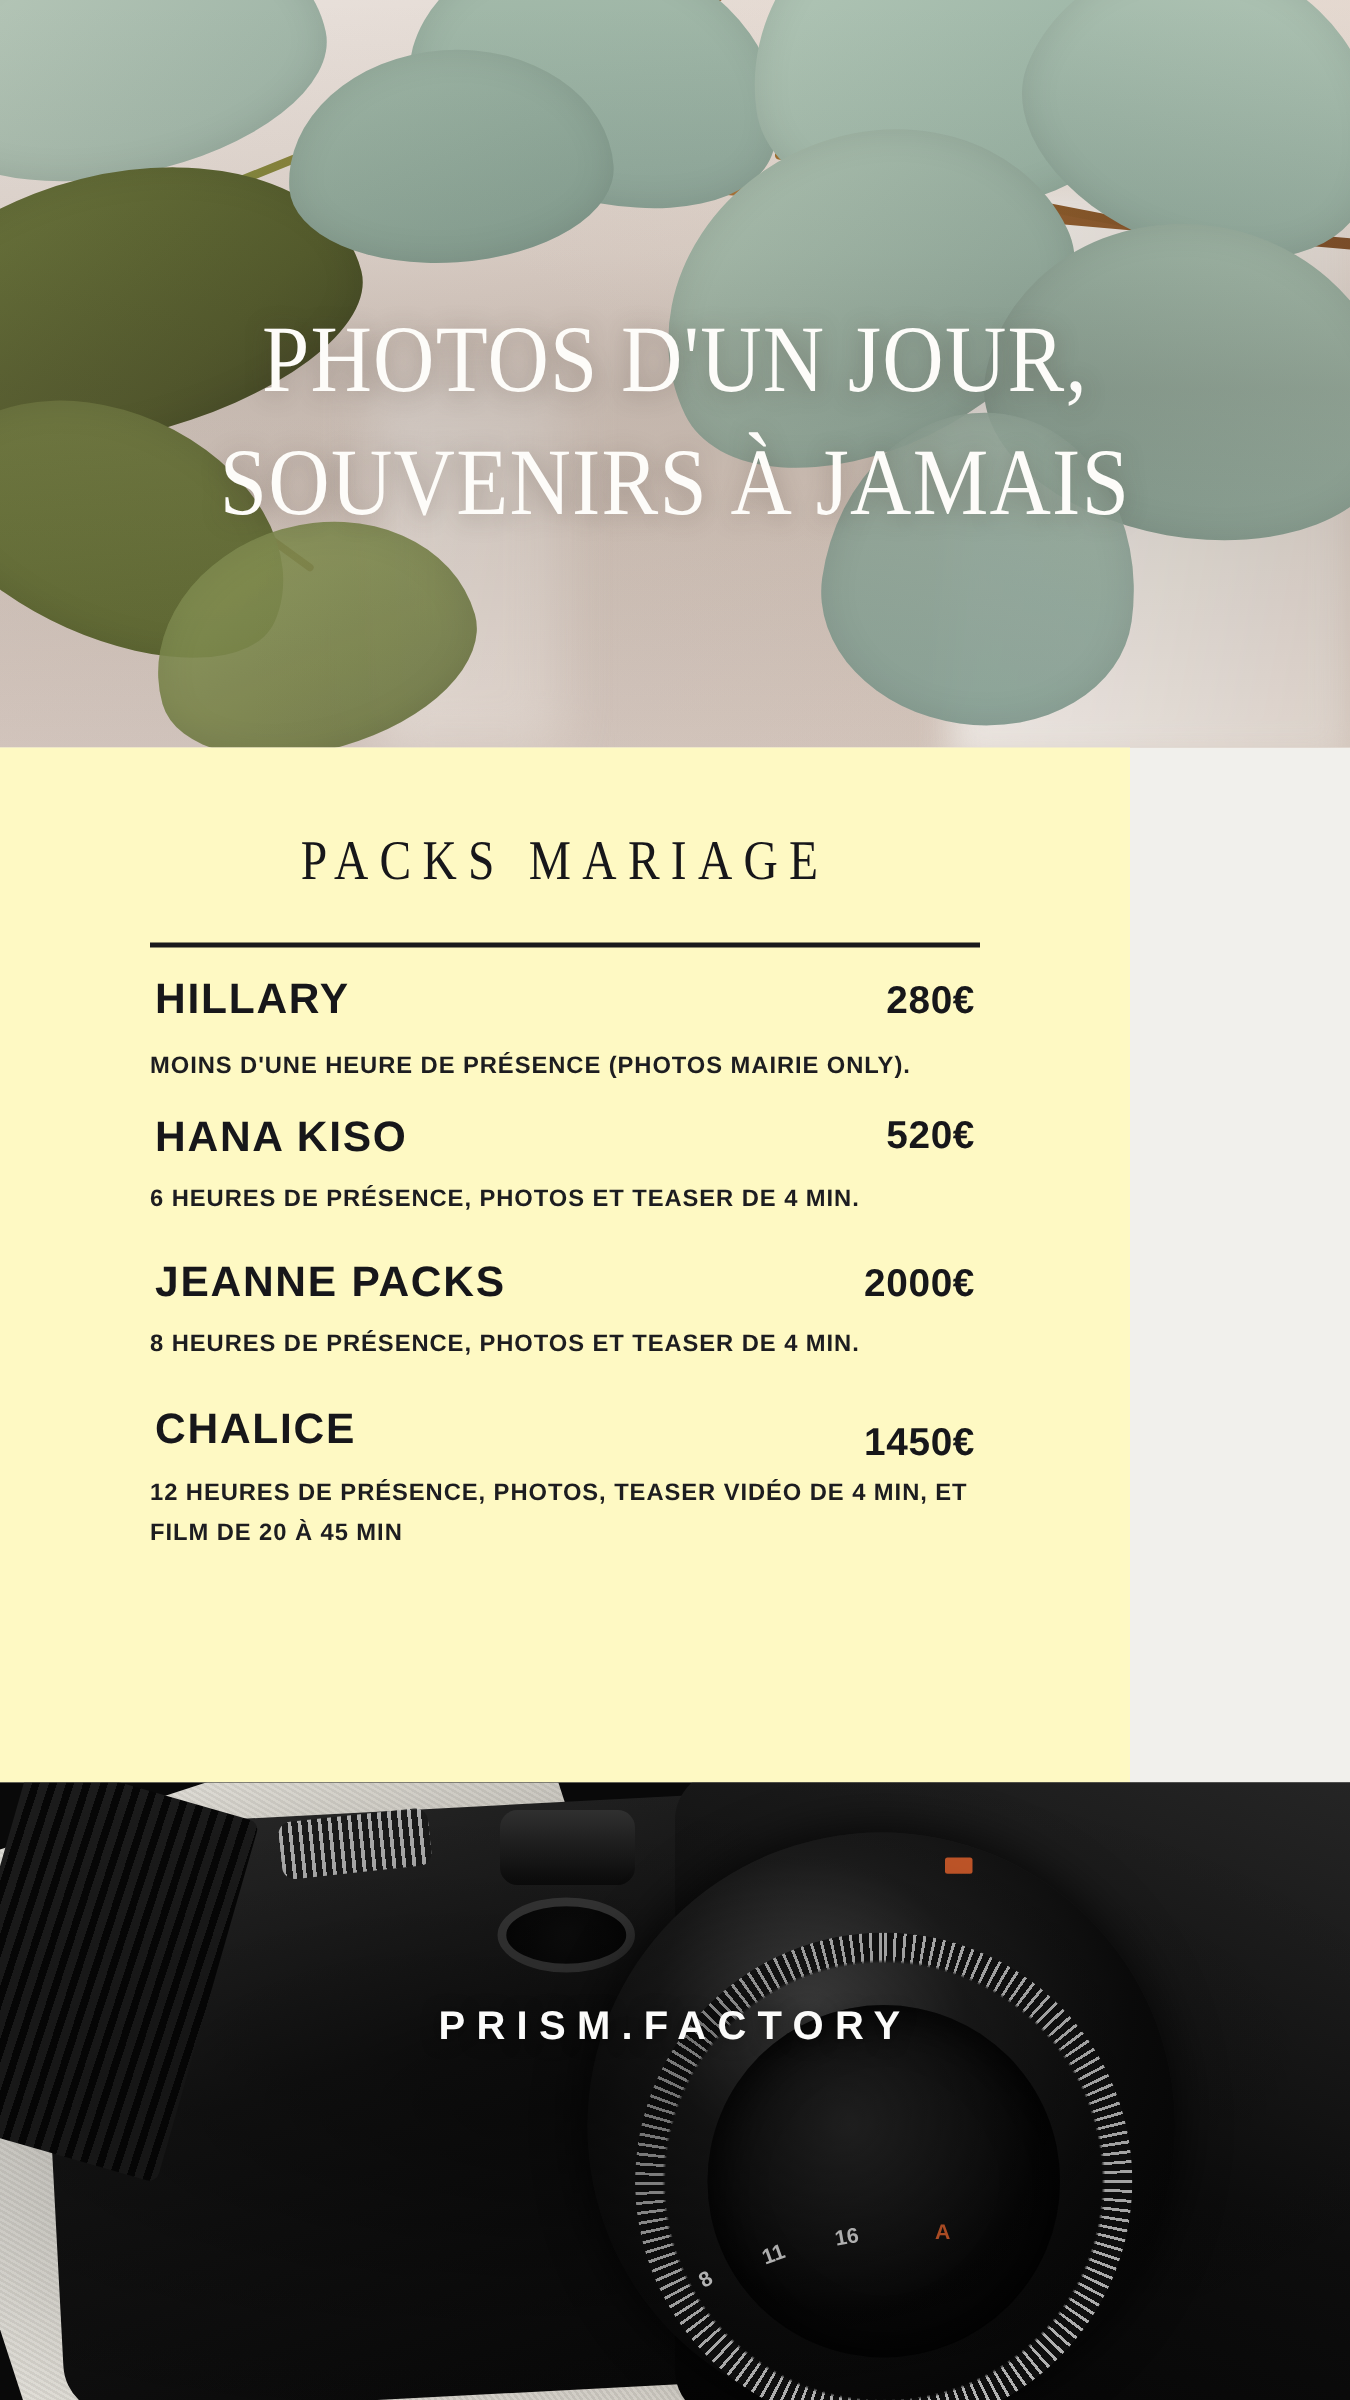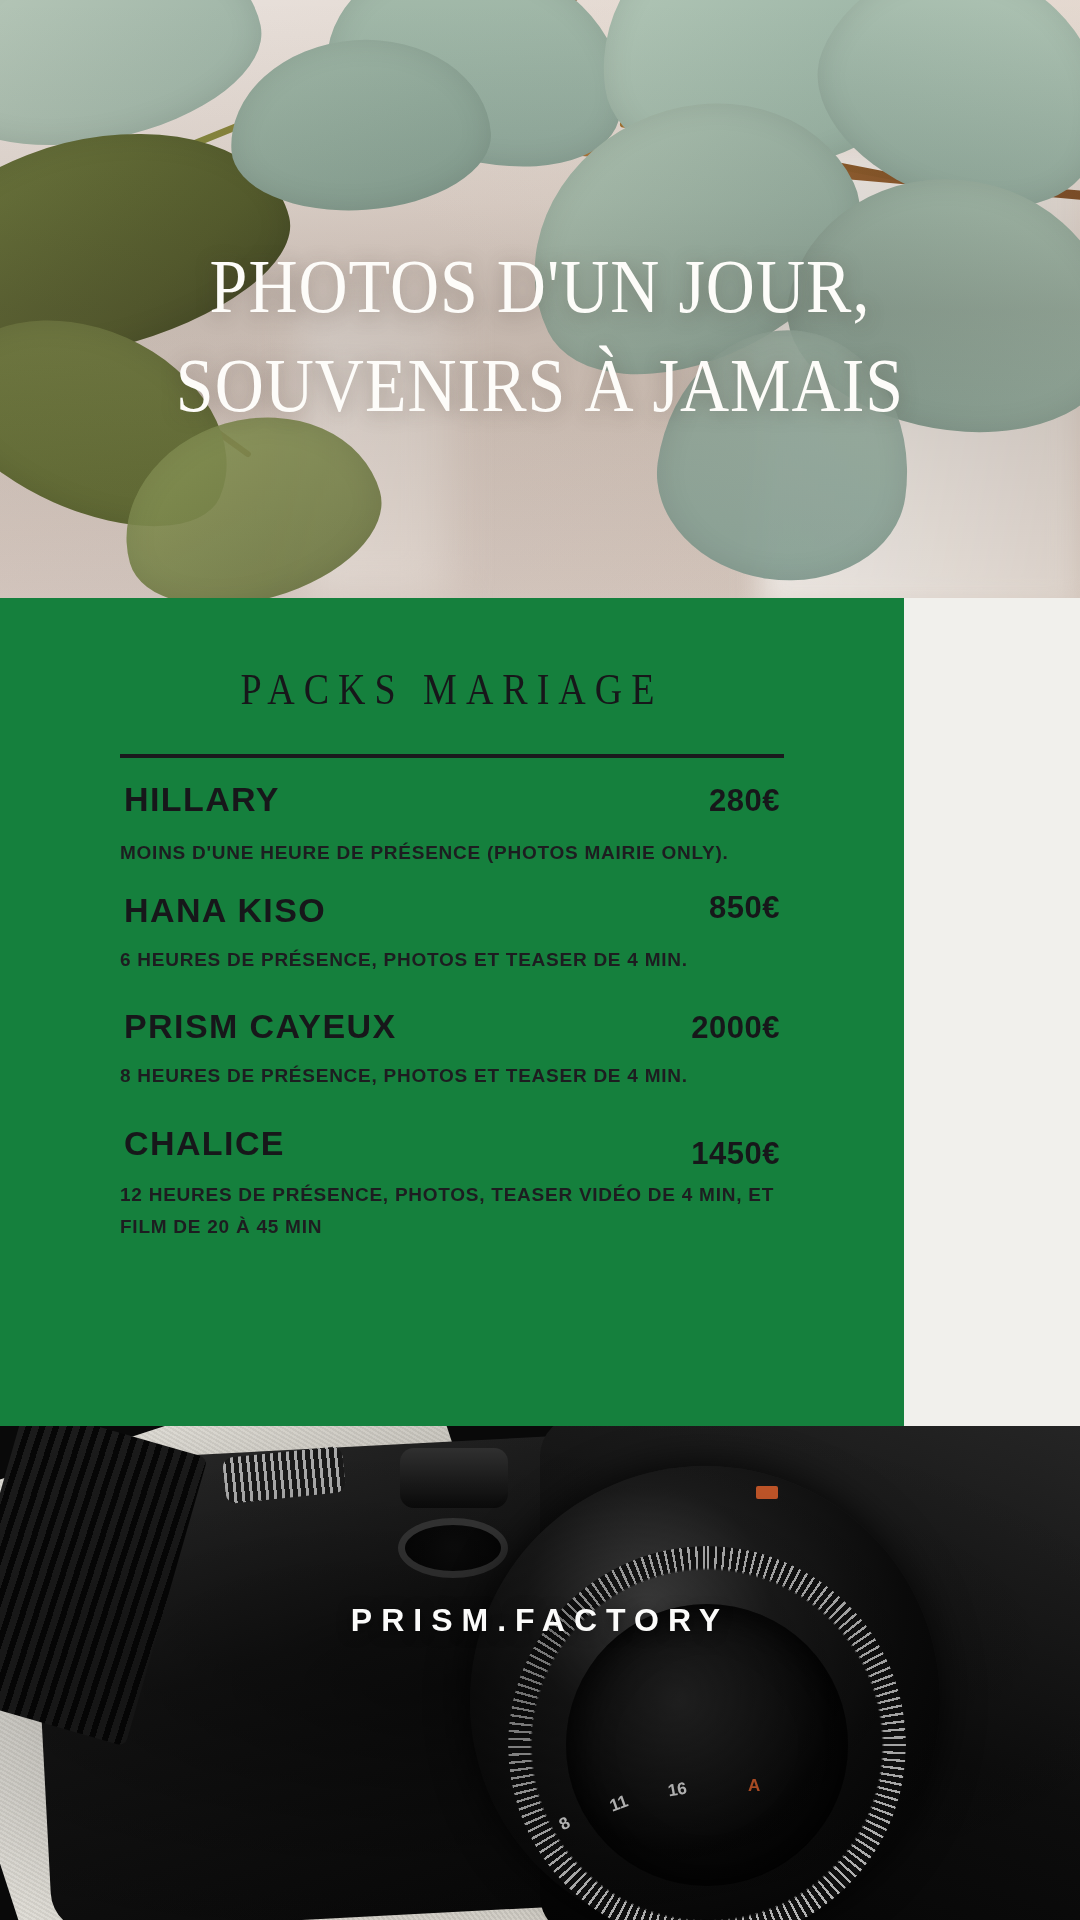--- a/index.html
+++ b/index.html
@@ -70,21 +70,21 @@
     font-weight:400;
     text-shadow:0 2px 18px rgba(70,55,45,.35);
     transform:scaleY(1.12);
   }
   .hero-title .ln { display:block; white-space:nowrap; }
 
   
   .pricing {
     position:relative;
     flex:1 1 auto;
-    background:#15803d;
+    background:#fef9c3;
     padding:0 120px;
   }
   .section-title {
     text-align:center;
     font-family:"Liberation Serif", serif;
     font-size:38px;
     letter-spacing:9px;
     color:#17171a;
     padding-top:63px;
     transform:scaleY(1.18);
@@ -278,28 +278,28 @@
           <div class="pack-name">HILLARY</div>
           <div class="pack-price">280€</div>
         </div>
         <div class="pack-desc">MOINS D'UNE HEURE DE PRÉSENCE (PHOTOS MAIRIE ONLY).</div>
       </div>
 
 
       <div class="pack r2">
         <div class="pack-head">
           <div class="pack-name">HANA KISO</div>
-          <div class="pack-price">850€</div>
+          <div class="pack-price">520€</div>
         </div>
         <div class="pack-desc">6 HEURES DE PRÉSENCE, PHOTOS ET TEASER DE 4 MIN.</div>
       </div>
 
       <div class="pack r3">
         <div class="pack-head">
-          <div class="pack-name">PRISM CAYEUX</div>
+          <div class="pack-name">JEANNE PACKS</div>
           <div class="pack-price">2000€</div>
         </div>
         <div class="pack-desc">8 HEURES DE PRÉSENCE, PHOTOS ET TEASER DE 4 MIN.</div>
       </div>
 
       <div class="pack r4">
         <div class="pack-head">
           <div class="pack-name">CHALICE</div>
           <div class="pack-price">1450€</div>
         </div>

